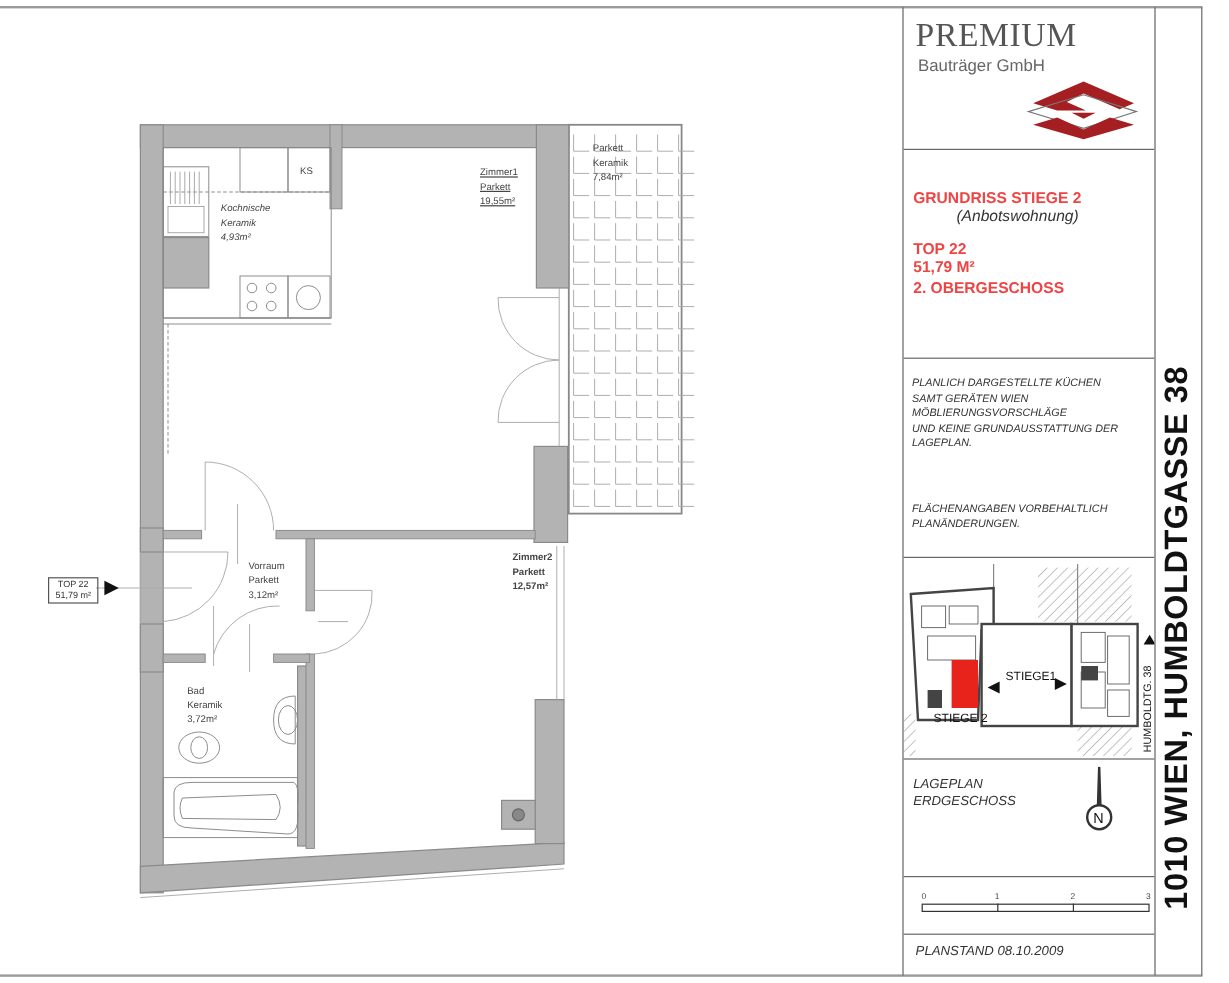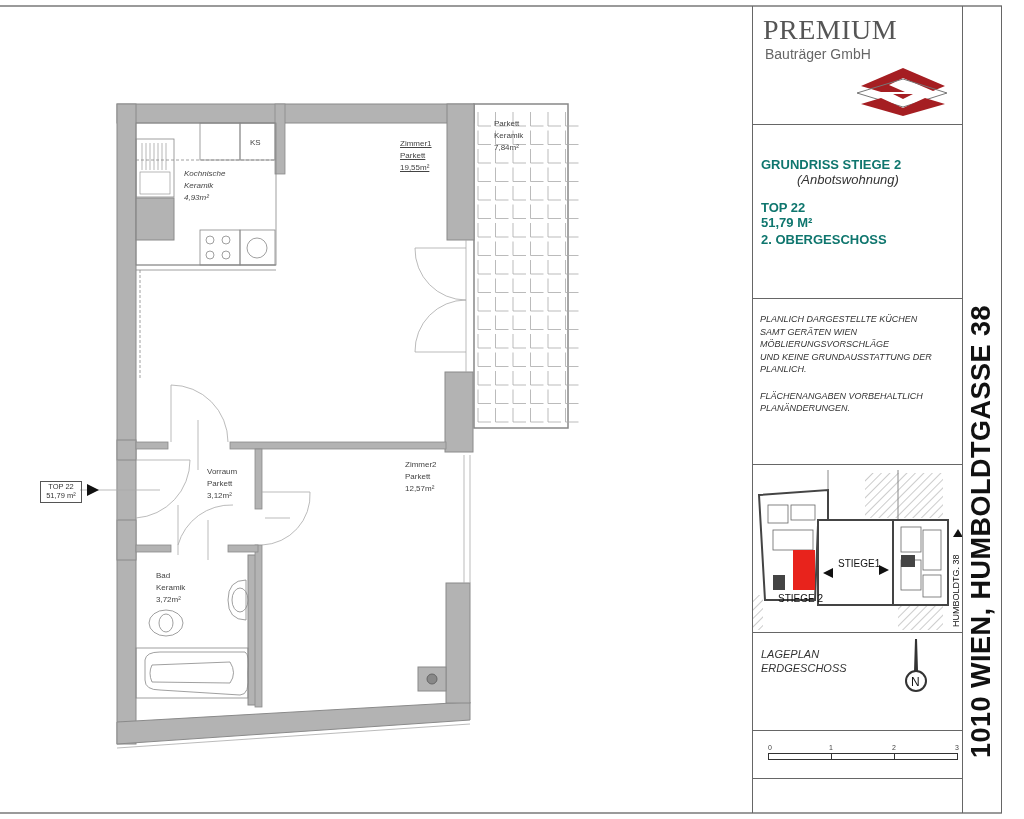--- a/index.html
+++ b/index.html
@@ -6,21 +6,21 @@
   body{width:1024px;height:819px;position:relative;overflow:hidden;font-family:"Liberation Sans",sans-serif;color:#222;}
   .frame-top{position:absolute;left:0;top:5px;width:1002px;height:2px;background:#9a9a9a;}
   .frame-bottom{position:absolute;left:0;top:812px;width:1002px;height:2px;background:#9a9a9a;}
   #plan{position:absolute;left:0;top:0;}
   .tb{position:absolute;left:752px;top:6px;width:209px;height:807px;border-left:1.5px solid #666;border-right:1.5px solid #666;}
   .tb-sec{position:absolute;left:0;width:209px;border-bottom:1.5px solid #666;box-sizing:border-box;}
   .addr{position:absolute;left:961px;top:6px;width:40px;height:807px;border-right:1.5px solid #666;}
   .addr-text{position:absolute;left:-230px;top:510px;width:500px;transform:rotate(-90deg);transform-origin:center;text-align:center;font-weight:bold;font-size:27px;letter-spacing:0.5px;color:#111;white-space:nowrap;}
   .brand{position:absolute;left:10px;top:8px;font-family:"Liberation Serif",serif;font-weight:normal;font-size:28px;color:#555;letter-spacing:0.5px;}
   .brand-sub{position:absolute;left:12px;top:40px;font-size:14px;color:#666;}
-  .h-bold{font-weight:bold;font-size:13px;color:#0f766e;}
+  .h-bold{font-weight:bold;font-size:13px;color:#ef4444;}
   .h-ital{font-style:italic;font-size:13px;color:#333;margin-left:36px;}
   .note{font-style:italic;font-size:9px;color:#333;line-height:12.5px;}
   .label-it{font-style:italic;font-size:11px;color:#333;line-height:14px;}
   .room-label{position:absolute;font-size:8px;color:#444;line-height:12px;}
   .top-box{position:absolute;left:40px;top:481px;width:40px;height:20px;border:1px solid #555;font-size:7.5px;text-align:center;line-height:9px;color:#333;}
   .planstand{position:absolute;left:10px;top:8px;font-style:italic;font-size:11px;color:#333;}
   .scale-lbl{position:absolute;font-size:7px;color:#444;top:-10px;}
 </style>
 </head>
 <body>
@@ -256,21 +256,21 @@
 <div class="room-label" style="left:494px;top:118px;">
   <div>Parkett</div>
   <div>Keramik</div>
   <div>7,84m²</div>
 </div>
 <div class="room-label" style="left:207px;top:466px;">
   <div>Vorraum</div>
   <div>Parkett</div>
   <div>3,12m²</div>
 </div>
-<div class="room-label" style="left:405px;top:459px;">
+<div class="room-label" style="left:427px;top:459px;font-weight:bold;">
   <div>Zimmer2</div>
   <div>Parkett</div>
   <div>12,57m²</div>
 </div>
 <div class="room-label" style="left:156px;top:570px;">
   <div>Bad</div>
   <div>Keramik</div>
   <div>3,72m²</div>
 </div>
 
@@ -297,22 +297,22 @@
     <div class="h-bold" style="margin-top:13px;">TOP 22</div>
     <div class="h-bold">51,79 M²</div>
     <div class="h-bold" style="margin-top:2px;">2. OBERGESCHOSS</div>
   </div>
 
   <div class="tb-sec" style="top:293px;height:166px;padding:14px 0 0 7px;">
     <div class="note">PLANLICH DARGESTELLTE KÜCHEN</div>
     <div class="note">SAMT GERÄTEN WIEN</div>
     <div class="note">MÖBLIERUNGSVORSCHLÄGE</div>
     <div class="note">UND KEINE GRUNDAUSSTATTUNG DER</div>
-    <div class="note">PLANLICH.</div>
-    <div class="note" style="margin-top:14px;">FLÄCHENANGABEN VORBEHALTLICH</div>
+    <div class="note">LAGEPLAN.</div>
+    <div class="note" style="margin-top:42px;">FLÄCHENANGABEN VORBEHALTLICH</div>
     <div class="note">PLANÄNDERUNGEN.</div>
   </div>
 
   <div class="tb-sec" style="top:459px;height:168px;">
     <svg width="209" height="166">
       <defs>
         <pattern id="hatch" width="6" height="6" patternUnits="userSpaceOnUse" patternTransform="rotate(45)">
           <line x1="0" y1="0" x2="0" y2="6" stroke="#999" stroke-width="1"></line>
         </pattern>
       </defs>
@@ -359,17 +359,20 @@
     <div style="position:absolute;left:15px;top:22px;width:188px;height:5px;border:1px solid #333;">
       <div style="position:absolute;left:62px;top:-1px;width:1px;height:7px;background:#333;"></div>
       <div style="position:absolute;left:125px;top:-1px;width:1px;height:7px;background:#333;"></div>
       <span class="scale-lbl" style="left:-1px;">0</span>
       <span class="scale-lbl" style="left:60px;">1</span>
       <span class="scale-lbl" style="left:123px;">2</span>
       <span class="scale-lbl" style="left:186px;">3</span>
     </div>
   </div>
 
+  <div class="tb-sec" style="top:773px;height:34px;border-bottom:none;">
+    <div class="planstand">PLANSTAND 08.10.2009</div>
+  </div>
 </div>
 
 <div class="addr">
   <div class="addr-text">1010 WIEN, HUMBOLDTGASSE 38</div>
 </div>
 
 </body></html>

